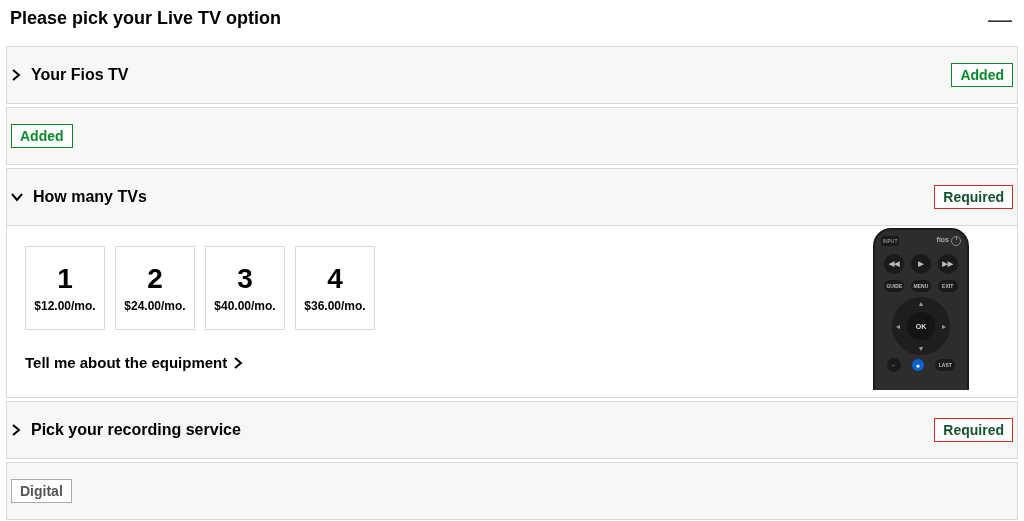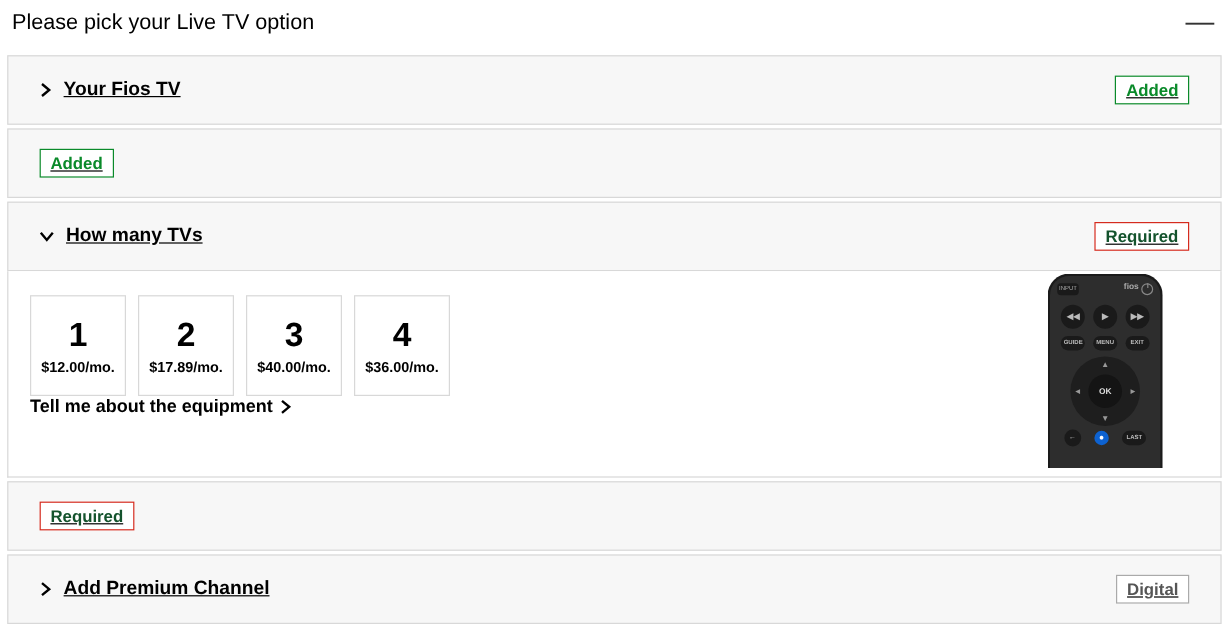--- a/index.html
+++ b/index.html
@@ -13,39 +13,38 @@
     color: #000;
   }
   .header-row {
     display: flex;
     justify-content: space-between;
     align-items: center;
     padding: 8px 10px 14px 10px;
   }
   .section-title {
     font-size: 18px;
-    font-weight: normal;
+    font-weight: bold;
   }
   .minimize {
     font-size: 24px;
     line-height: 8px;
     color: #333;
     cursor: pointer;
     padding-right: 2px;
   }
   .panel {
     border: 1px solid #d8d8d8;
     background: #f7f7f7;
     margin: 3px 6px;
-    padding: 16px 26px;
+    padding: 16px 4px;
     display: flex;
     justify-content: space-between;
     align-items: center;
     cursor: pointer;
-    text-decoration: underline;
   }
   .panel-left {
     display: flex;
     align-items: center;
     gap: 10px;
   }
   .panel-title {
     font-weight: bold;
     font-size: 16px;
   }
@@ -94,20 +93,21 @@
   }
   .tv-opt .price {
     font-size: 12px;
     font-weight: bold;
     margin-top: 3px;
   }
   .tellme {
     display: flex;
     align-items: center;
     gap: 6px;
+    margin-top: 24px;
     font-weight: bold;
     font-size: 15px;
     cursor: pointer;
   }
   .chev svg { display: block; }
 
   
   .remote {
     position: absolute;
     right: 48px;
@@ -227,21 +227,21 @@
   <span class="badge badge-required">Required</span>
 </div>
 <div class="expanded-panel">
   <div class="tv-options">
     <div class="tv-opt">
       <div class="num">1</div>
       <div class="price">$12.00/mo.</div>
     </div>
     <div class="tv-opt">
       <div class="num">2</div>
-      <div class="price">$17.89/mo.</div>
+      <div class="price">$24.00/mo.</div>
     </div>
     <div class="tv-opt">
       <div class="num">3</div>
       <div class="price">$40.00/mo.</div>
     </div>
     <div class="tv-opt">
       <div class="num">4</div>
       <div class="price">$36.00/mo.</div>
     </div>
   </div>
@@ -279,26 +279,26 @@
     </div>
     <div class="row" style="margin-top:3px;">
       <div class="btn sm">←</div>
       <div class="mic">●</div>
       <div class="btn pill">LAST</div>
     </div>
   </div>
 </div>
 
 <div class="panel">
-  <span class="badge badge-required">Required</span>
-</div>
-
-<div class="panel">
   <div class="panel-left">
     <span class="chev">
       <svg width="10" height="12" viewBox="0 0 10 12">
           <path d="M2 1 L8 6 L2 11" stroke="#000" stroke-width="2" fill="none"></path>
         </svg>
     </span>
-    <span class="panel-title">Add Premium Channel</span>
-  </div>
+    <span class="panel-title">Pick your recording service</span>
+  </div>
+  <span class="badge badge-required">Required</span>
+</div>
+
+<div class="panel">
   <span class="badge badge-optional">Digital</span>
 </div>
 
 </body></html>

